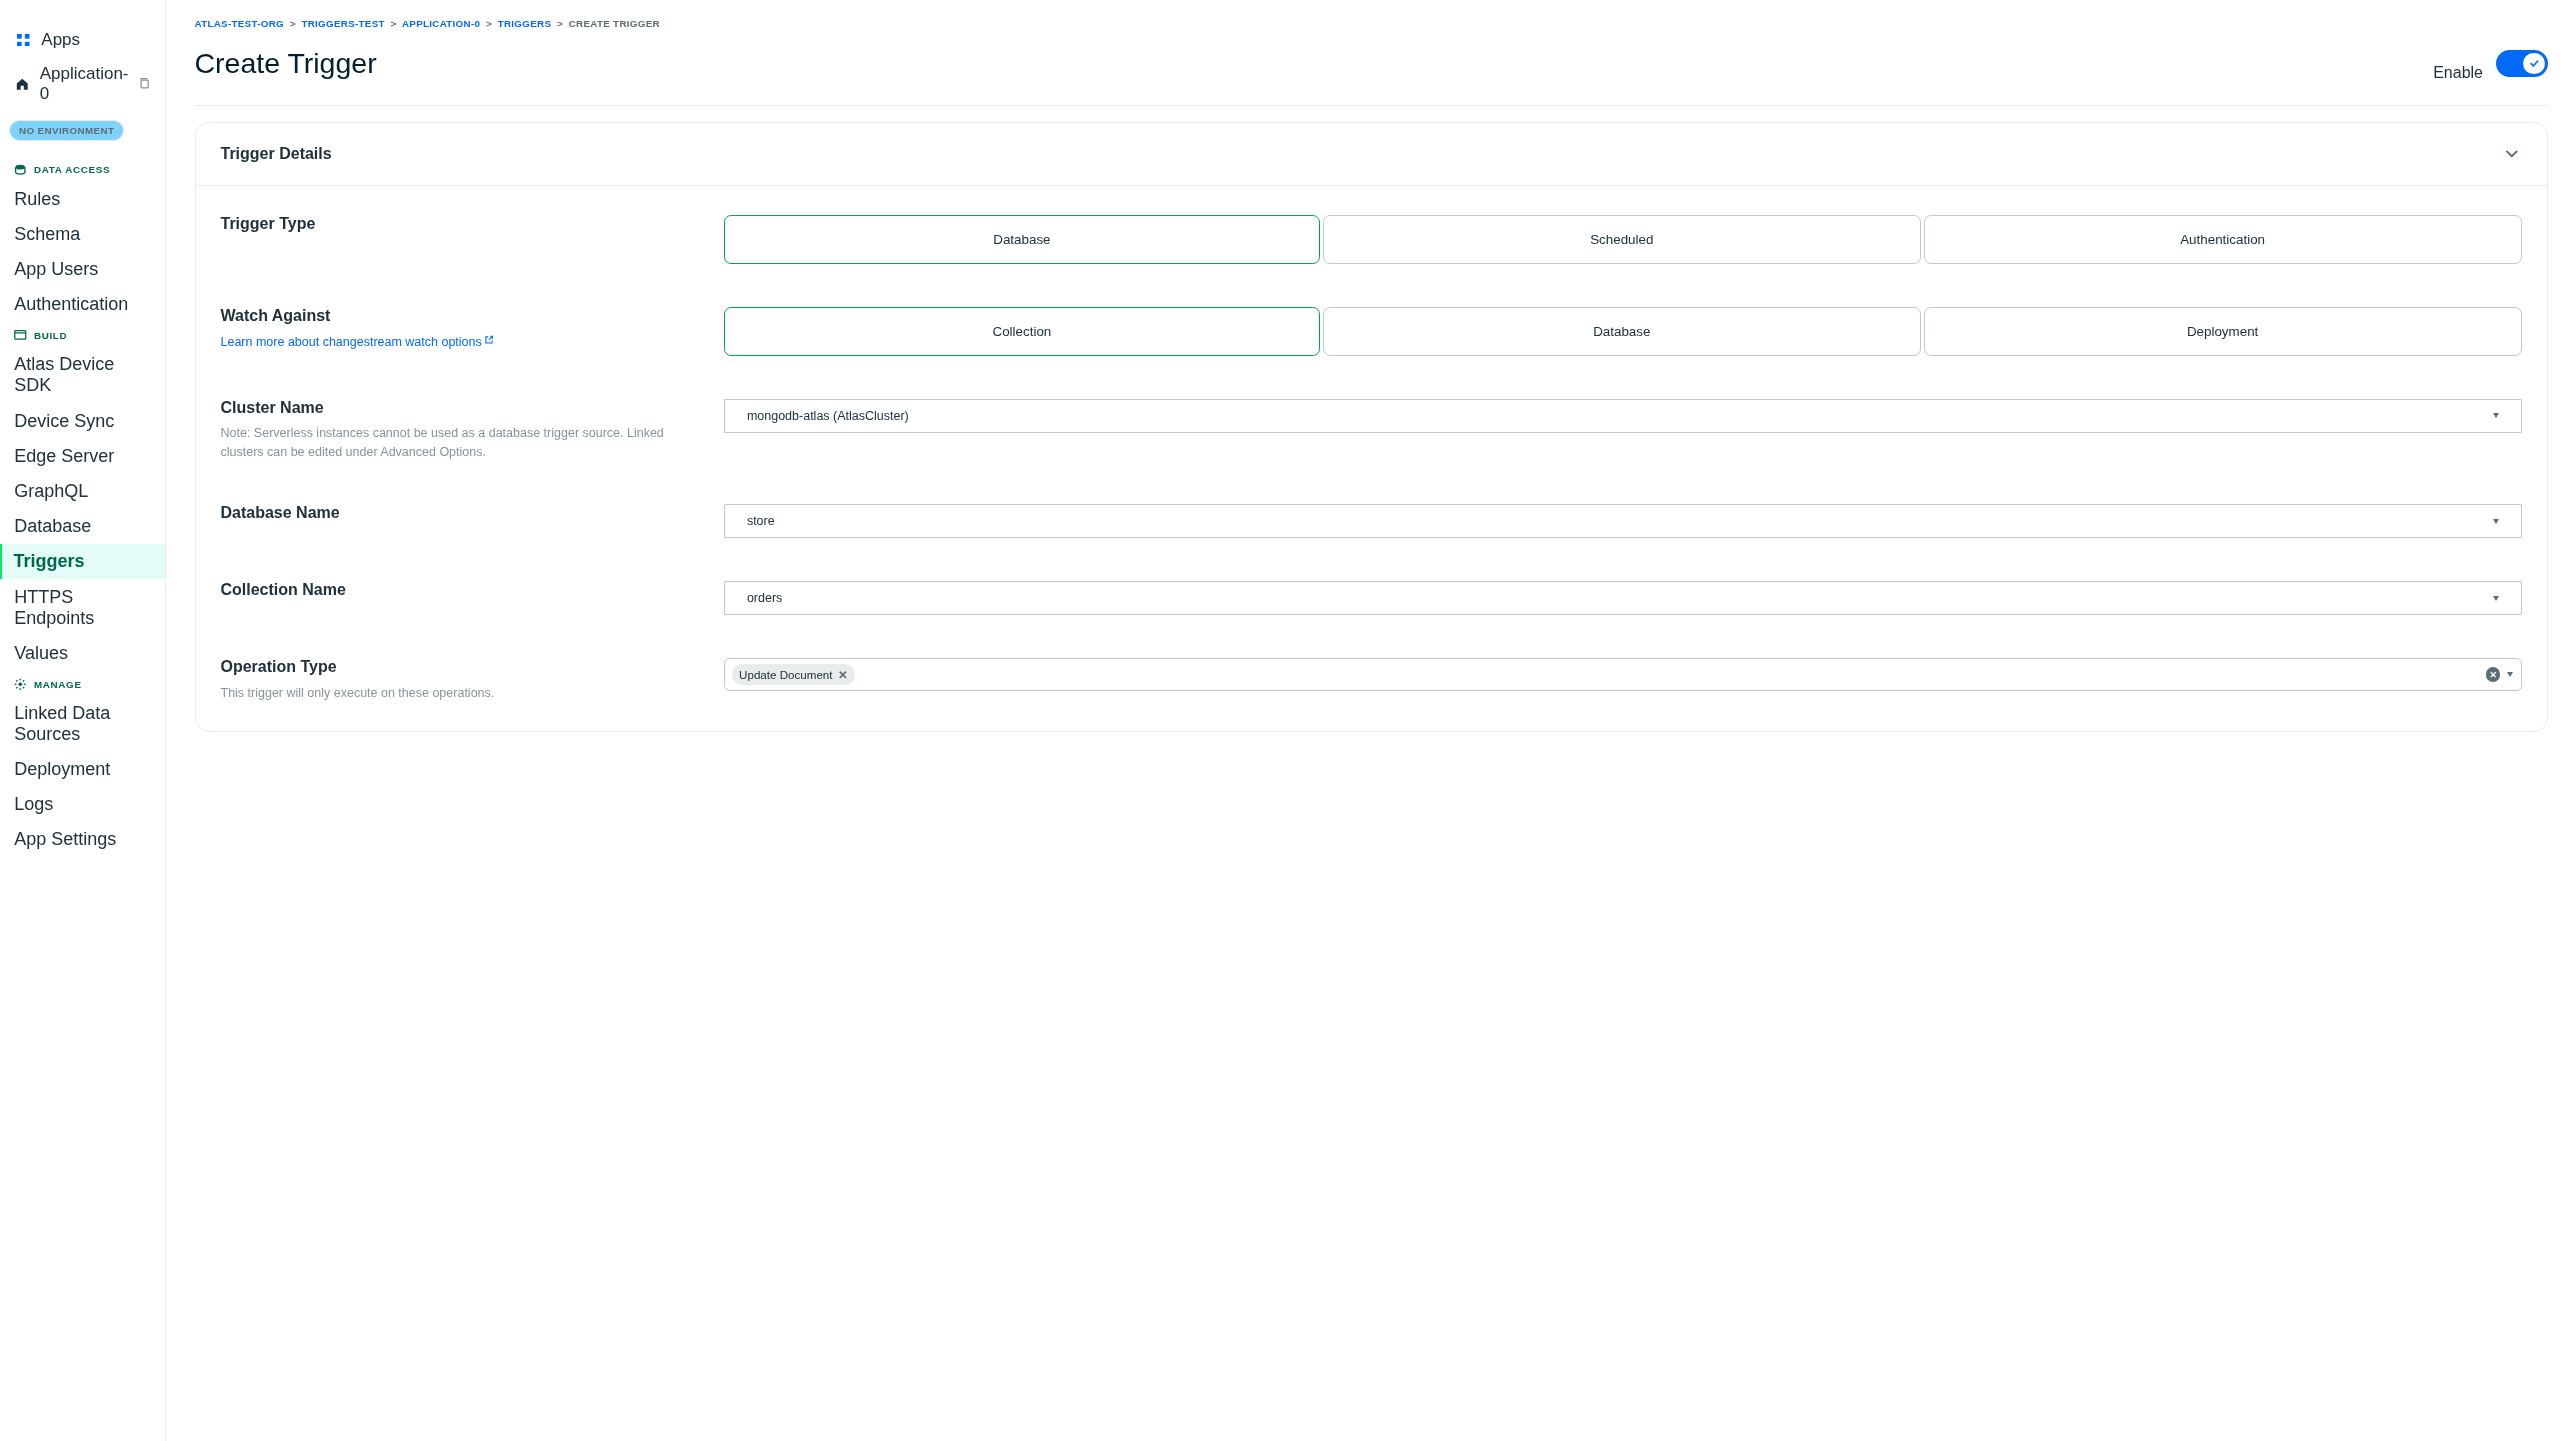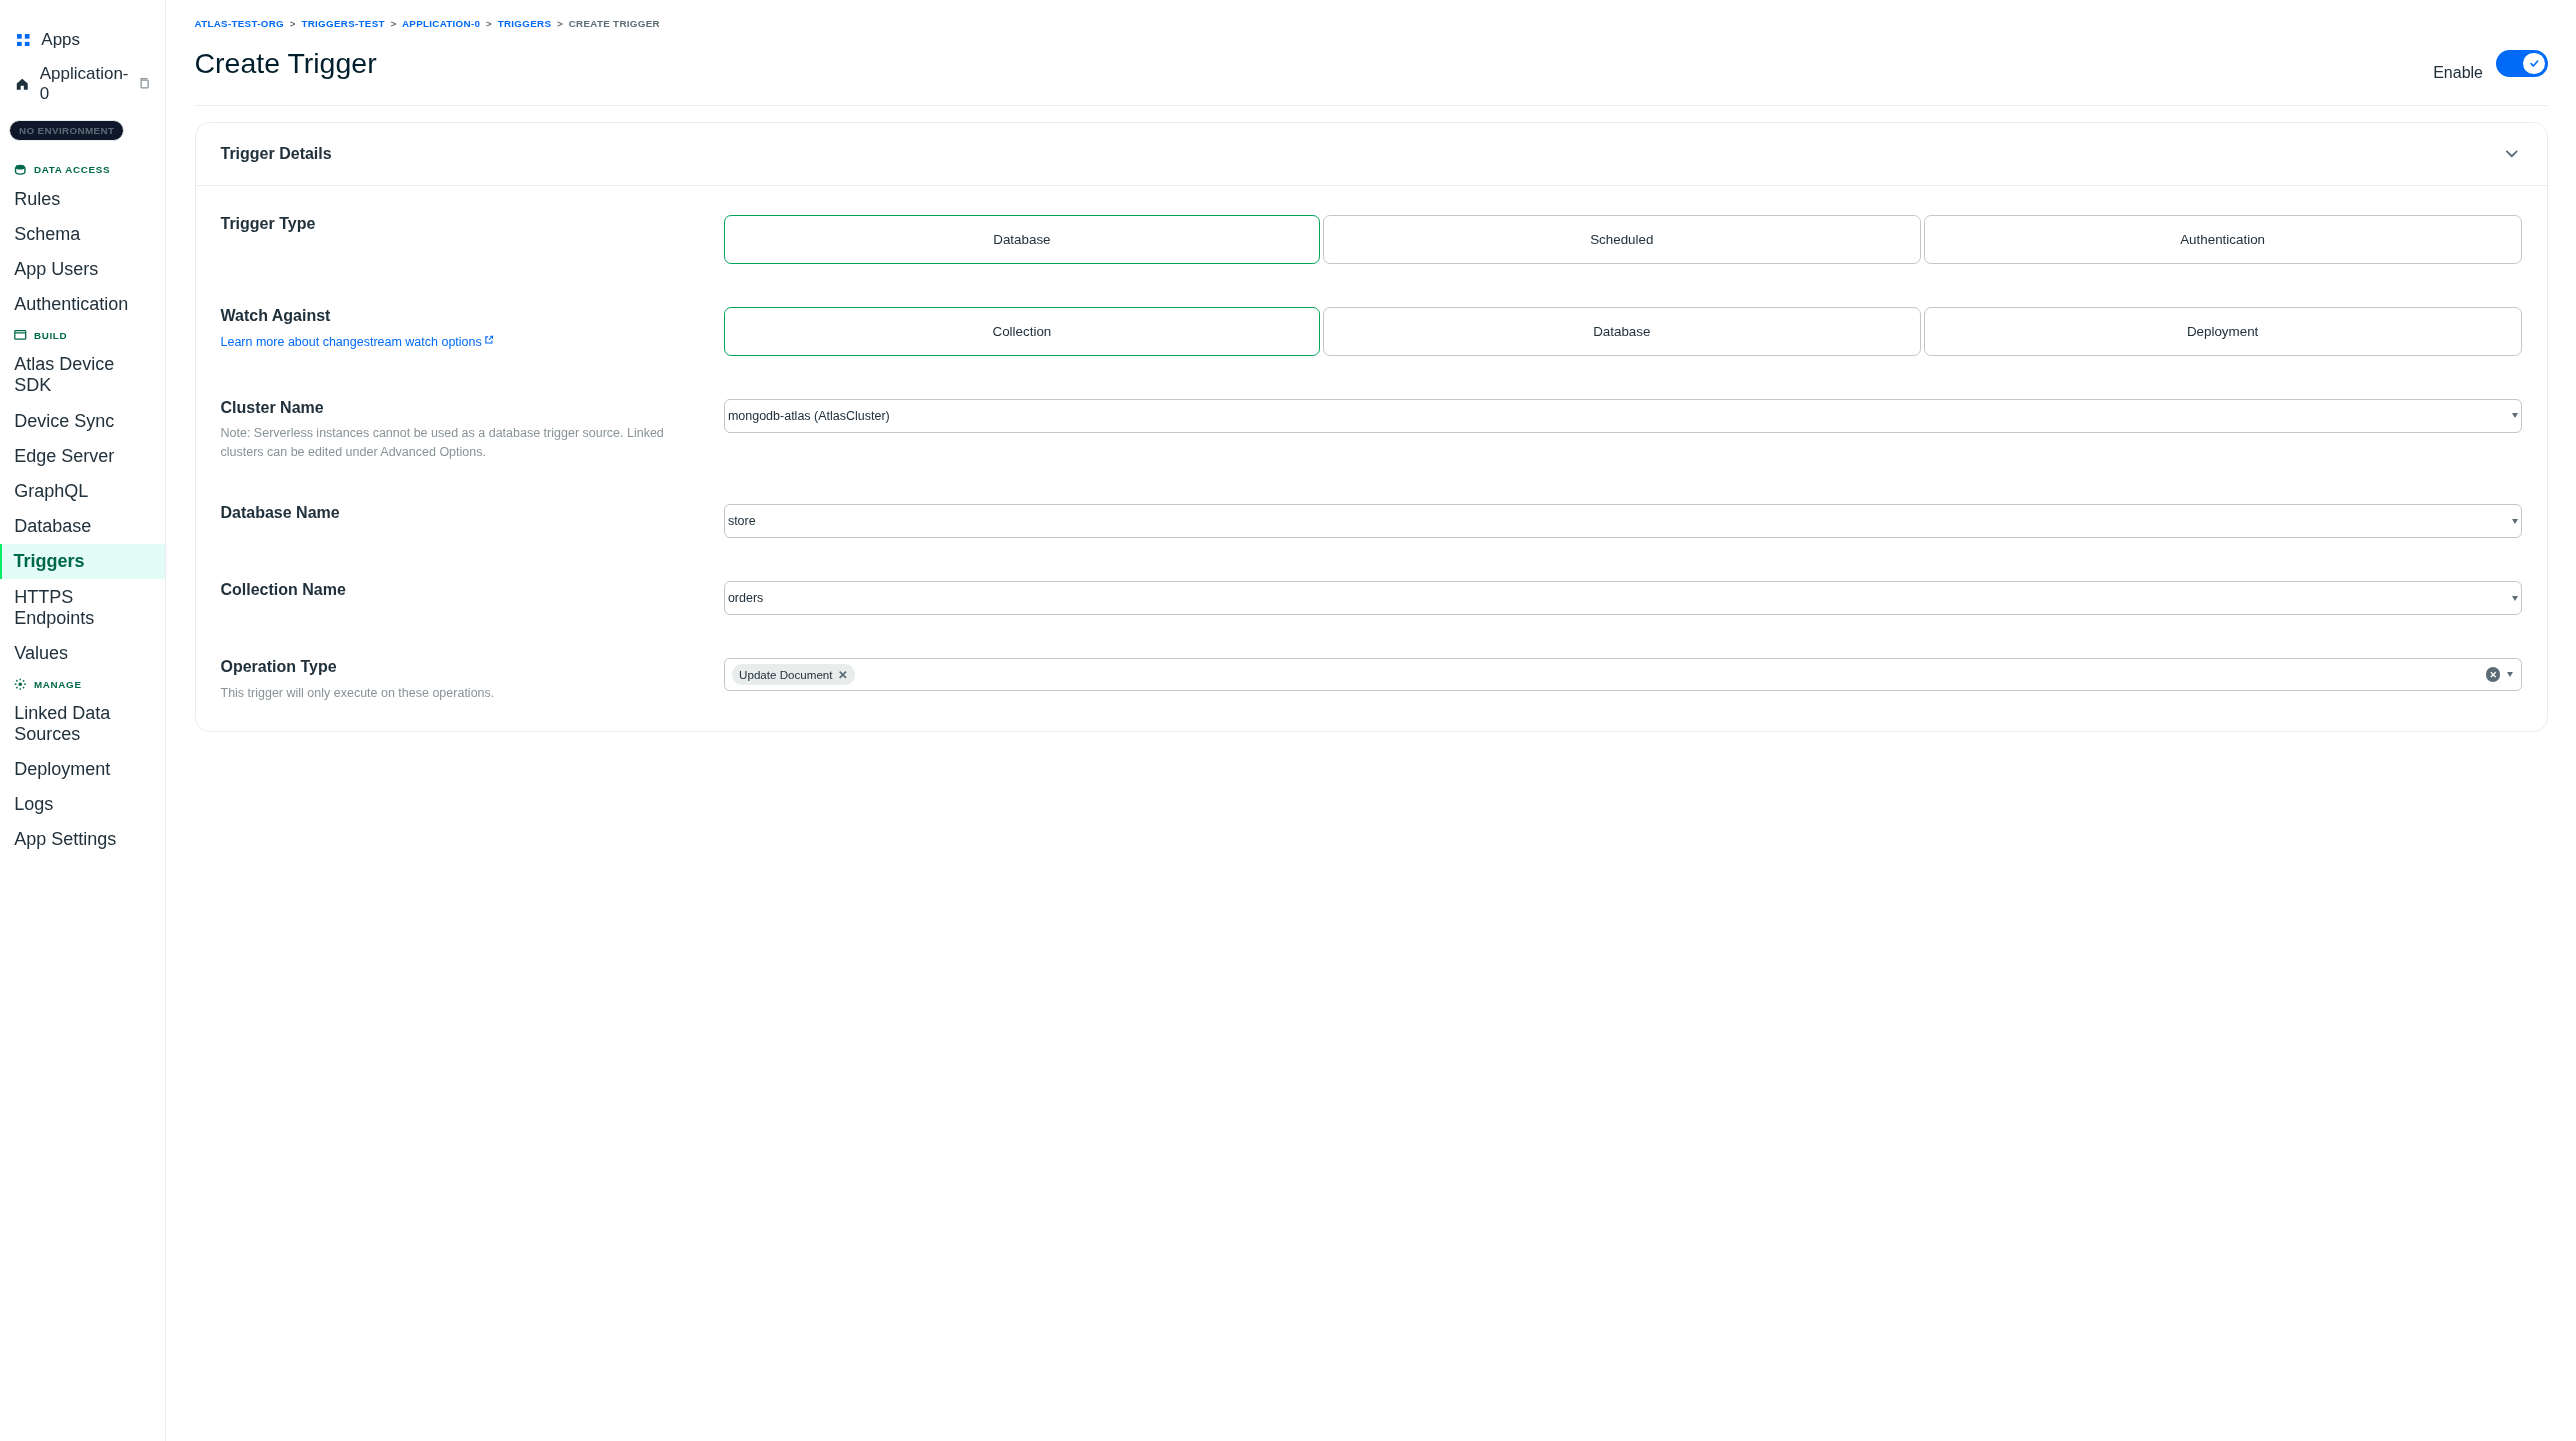--- a/index.html
+++ b/index.html
@@ -23,21 +23,21 @@
       display: flex;
       align-items: center;
       padding: 7.1px 14.3px;
       cursor: pointer;
       gap: 9px;
     }
     .sidebar-top-item .label { font-size: 17px; }
     .sidebar-top-item .icon-box { width: 18px; display:flex; align-items:center; justify-content:center; }
     .copy-icon { color: #889397; }
     .env-badge {
-      background: #0f172a;
+      background: #7dd3fc;
       border: 0.9px solid #e8edeb;
       border-radius: 10.7px;
       font-size: 9.8px;
       font-weight: 700;
       letter-spacing: 0.4px;
       color: #5c6c75;
       padding: 3.6px 9px;
       margin: 9px 0 16px 9px;
       display: inline-block;
     }
@@ -147,22 +147,22 @@
       cursor: pointer;
       color: #21313c;
     }
     .option-btn.selected {
       border: 1.8px solid #00a35c;
       padding: 15px 9.8px;
     }
     .select {
       width: 100%;
       border: 0.9px solid #c1c7c6;
-      border-radius: 6px;
-      padding: 9px 3px;
+      border-radius: 1px;
+      padding: 9px 22px;
       display: flex;
       justify-content: space-between;
       align-items: center;
       cursor: pointer;
       background: #fff;
       font-size: 12.5px;
     }
     .caret-down {
       border-left: 3.6px solid transparent;
       border-right: 3.6px solid transparent;

